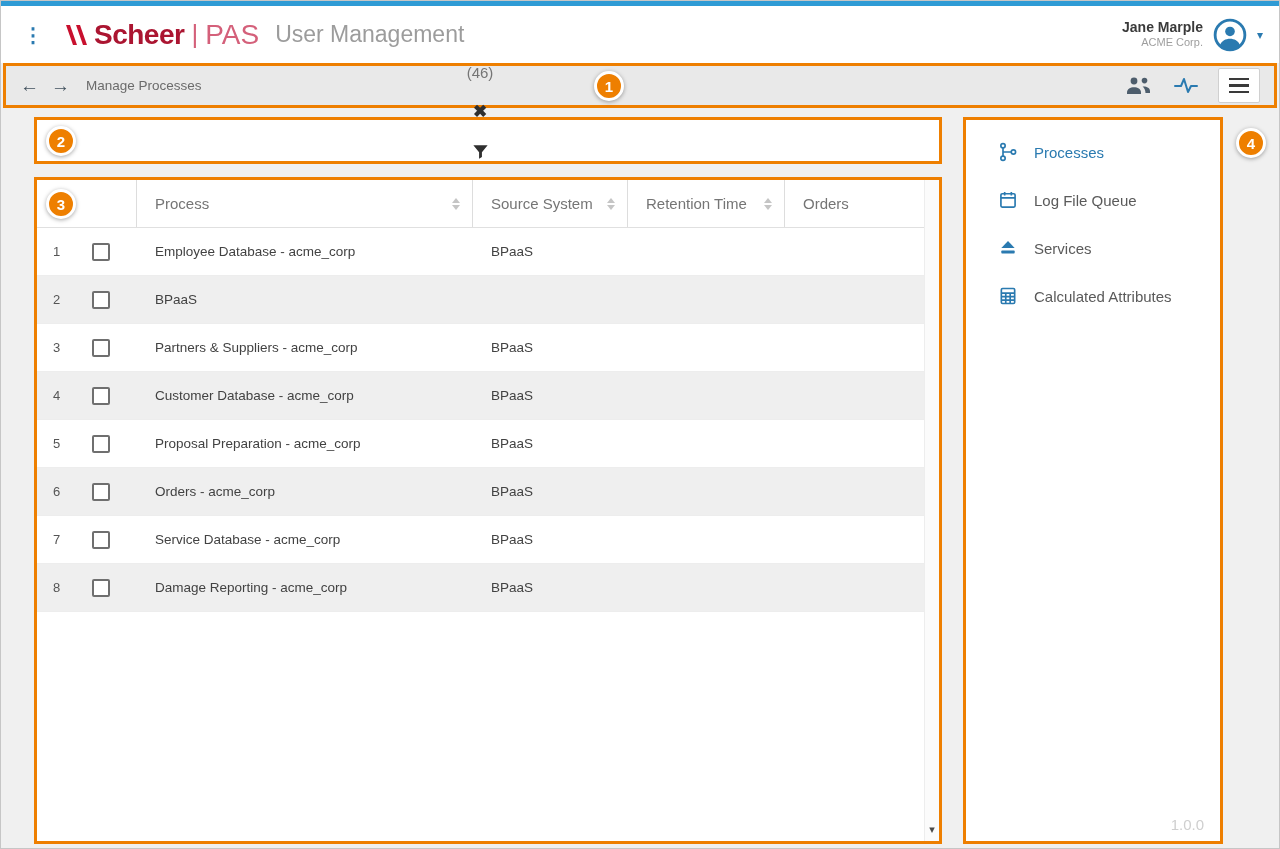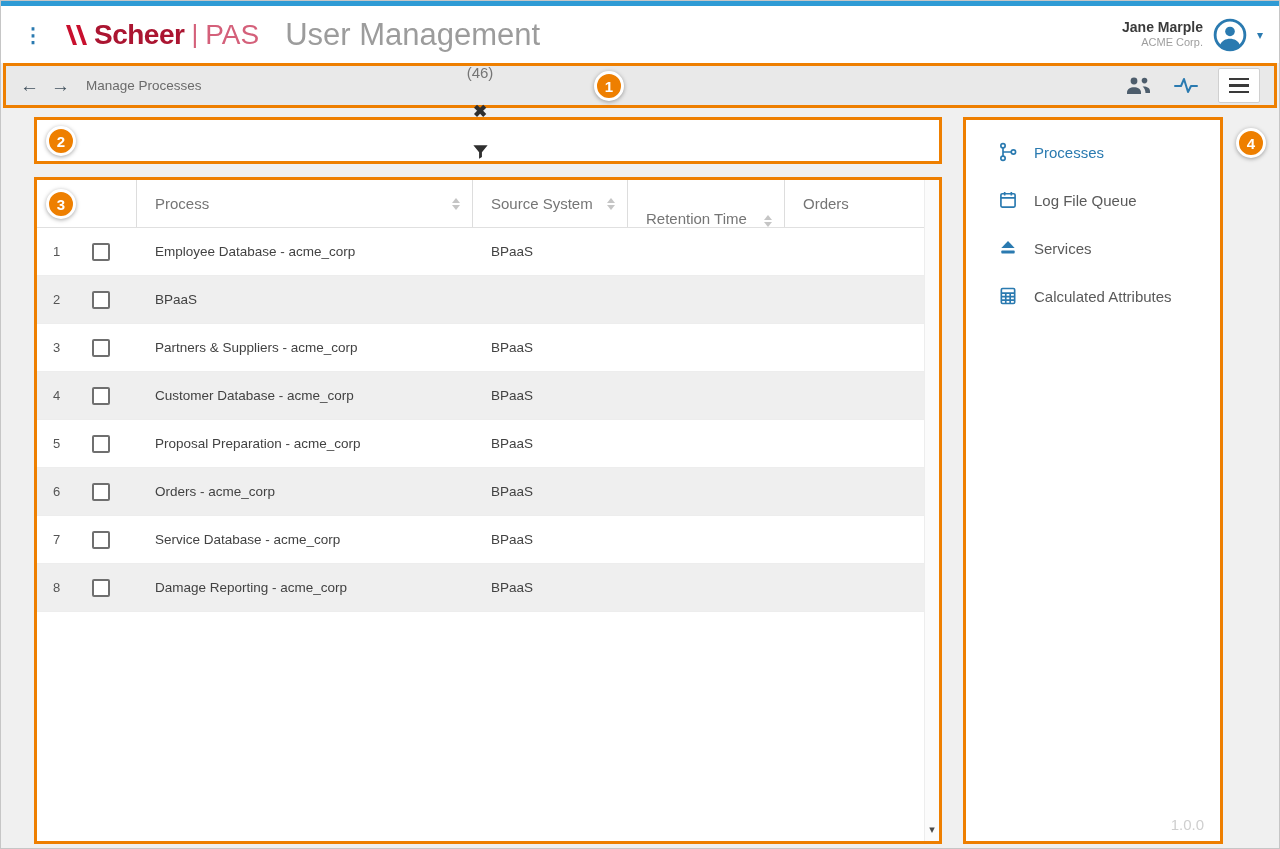--- a/index.html
+++ b/index.html
@@ -10,21 +10,21 @@
   
   .topstrip { position:absolute; top:0; left:0; right:0; height:5px; background:#2f9bd5; }
 
   
   .header { position:absolute; top:5px; left:0; right:0; height:57px; background:#fff; display:flex; align-items:center; padding:0 16px; }
   .kebab { color:#2a7ab0; font-size:20px; font-weight:bold; margin:0 22px 0 6px; cursor:pointer; }
   .brand { display:flex; align-items:center; gap:7px; }
   .brand-name { font-size:28px; font-weight:bold; color:#ab1531; letter-spacing:-0.5px; }
   .brand-sep { font-size:26px; color:#d4607a; font-weight:300; }
   .brand-suffix { font-size:28px; color:#d4607a; }
-  .app-title { font-size:31px; color:#9c9c9c; margin-left:26px; }
+  .app-title { font-size:23px; color:#9c9c9c; margin-left:16px; }
   .user-block { margin-left:auto; display:flex; align-items:center; gap:10px; }
   .user-text { text-align:right; line-height:1.25; }
   .user-name { font-size:14px; font-weight:bold; color:#3a3a3a; }
   .user-org { font-size:11px; color:#9e9e9e; }
   .caret { color:#2a7ab0; font-size:12px; }
 
   
   .toolbar { position:absolute; top:62px; left:2px; right:2px; height:45px; border:3px solid #ee7f00; background:#e9e9e9; display:flex; align-items:center; padding:0 14px; }
   .nav-arrow { font-size:19px; font-weight:bold; color:#40505c; margin-right:12px; cursor:pointer; }
   .breadcrumb { font-size:13.5px; color:#6b6b6b; margin-left:4px; }
@@ -44,21 +44,21 @@
   .thead { display:flex; height:48px; border-bottom:1px solid #e0e0e0; }
   .hcell { display:flex; align-items:center; padding-left:18px; color:#757575; font-size:15px; border-right:1px solid #ddd; }
   .hcell:last-child { border-right:none; }
   .sort { display:flex; flex-direction:column; align-items:center; gap:2px; margin-left:auto; margin-right:12px; cursor:pointer; }
   .sort i { display:block; width:0; height:0; border-left:4px solid transparent; border-right:4px solid transparent; }
   .sort .up { border-bottom:5px solid #c5c5c5; }
   .sort .dn { border-top:5px solid #c5c5c5; }
   .col-num { width:100px; }
   .col-process { width:336px; }
   .col-source { width:155px; }
-  .col-retention { width:157px;align-items:flex-end; }
+  .col-retention { width:157px; }
   .col-upload { flex:1; }
   .trow { display:flex; height:48px; align-items:center; border-bottom:1px solid #ededed; cursor:pointer; }
   .trow.even { background:#efefef; }
   .trow .cell { padding-left:18px; font-size:13.5px; color:#424242; }
   .trow .col-num { display:flex; align-items:center; padding-left:16px; }
   .rownum { font-size:13px; color:#555; }
   .cb { width:18px; height:18px; border:2px solid #6f6f6f; border-radius:2px; background:#fff; margin-left:32px; cursor:pointer; }
   .vscroll { position:absolute; top:0; right:0; bottom:0; width:15px; background:#fbfbfb; border-left:1px solid #ededed; }
   .vscroll .arr { position:absolute; bottom:5px; left:0; right:0; text-align:center; color:#4a4a4a; font-size:11px; cursor:pointer; }
 

